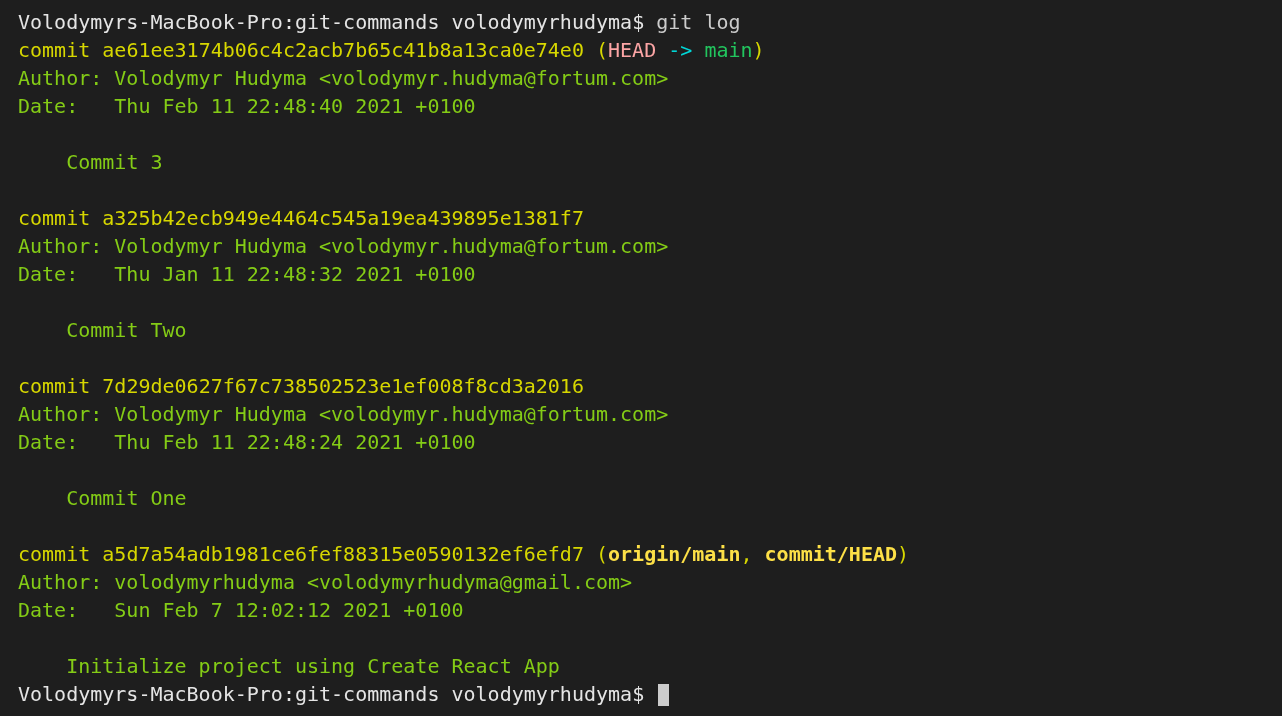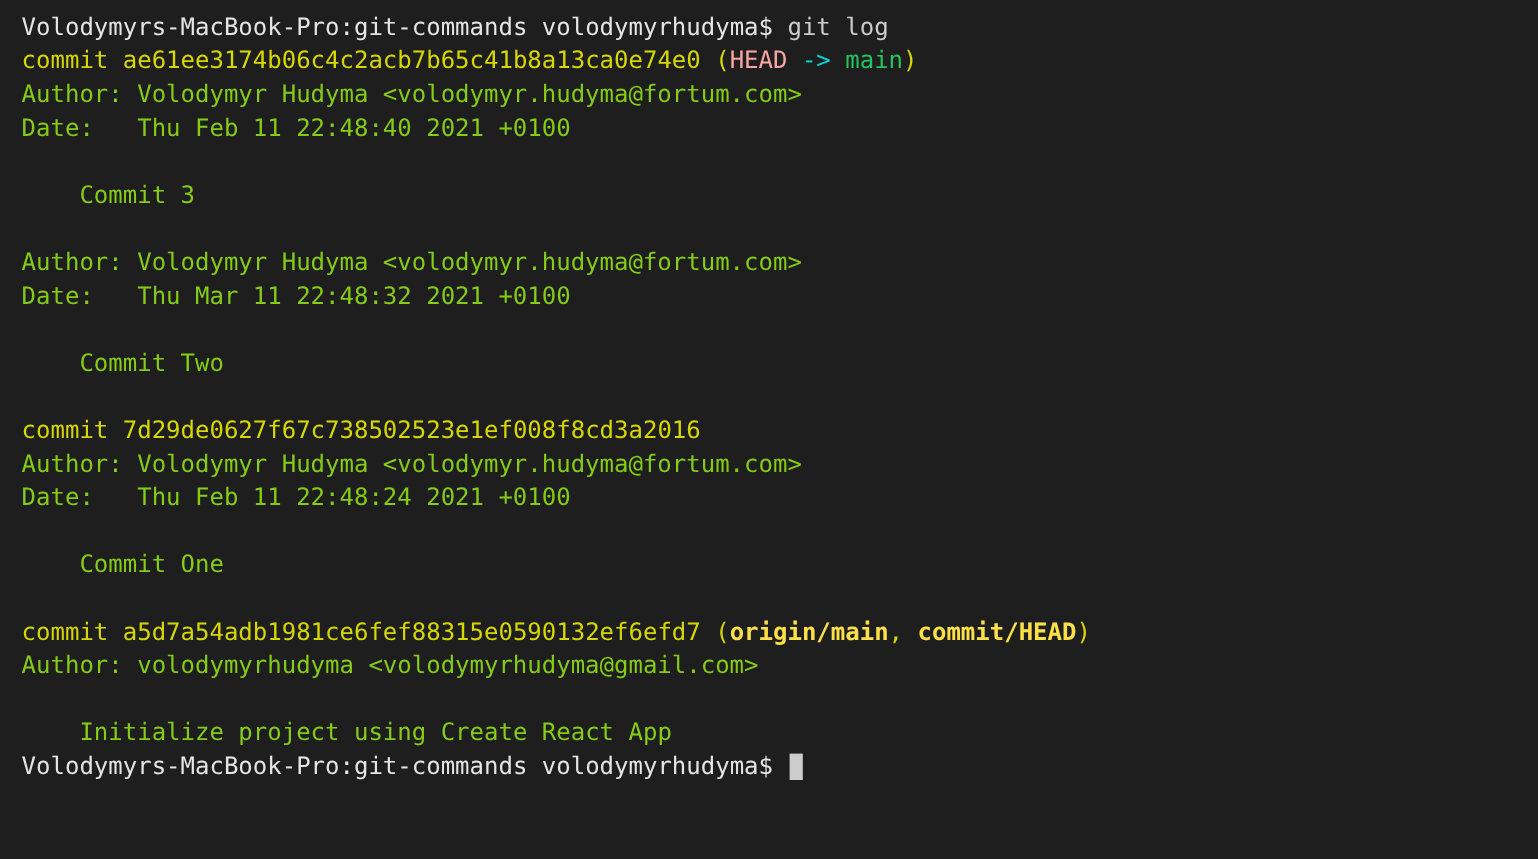--- a/index.html
+++ b/index.html
@@ -42,33 +42,35 @@
 
   <div class="prompt-line"><span class="prompt-host"><span>Volodymyrs-MacBook-Pro</span>:<span>git-commands</span> <span>volodymyrhudyma</span><span>$</span></span> <span class="command">git log</span></div>
 
   <div class="commit-line"><span>commit </span><span>ae61ee3174b06c4c2acb7b65c41b8a13ca0e74e0</span> <span class="paren">(</span><span class="head">HEAD</span> <span class="arrow">-&gt;</span> <span class="branch">main</span><span class="paren">)</span></div>
   <div class="info-line"><span>Author: </span><span>Volodymyr Hudyma &lt;volodymyr.hudyma@fortum.com&gt;</span></div>
   <div class="info-line"><span>Date:   </span><span>Thu Feb 11 22:48:40 2021 +0100</span></div>
   <div class="blank-line"></div>
   <div class="info-line">    <span>Commit 3</span></div>
   <div class="blank-line"></div>
 
+  <div class="commit-line"><span>commit </span><span>a325b42ecb949e4464c545a19ea439895e1381f7</span></div>
   <div class="info-line"><span>Author: </span><span>Volodymyr Hudyma &lt;volodymyr.hudyma@fortum.com&gt;</span></div>
-  <div class="info-line"><span>Date:   </span><span>Thu Mar 11 22:48:32 2021 +0100</span></div>
+  <div class="info-line"><span>Date:   </span><span>Thu Jan 11 22:48:32 2021 +0100</span></div>
   <div class="blank-line"></div>
   <div class="info-line">    <span>Commit Two</span></div>
   <div class="blank-line"></div>
 
   <div class="commit-line"><span>commit </span><span>7d29de0627f67c738502523e1ef008f8cd3a2016</span></div>
   <div class="info-line"><span>Author: </span><span>Volodymyr Hudyma &lt;volodymyr.hudyma@fortum.com&gt;</span></div>
   <div class="info-line"><span>Date:   </span><span>Thu Feb 11 22:48:24 2021 +0100</span></div>
   <div class="blank-line"></div>
   <div class="info-line">    <span>Commit One</span></div>
   <div class="blank-line"></div>
 
   <div class="commit-line"><span>commit </span><span>a5d7a54adb1981ce6fef88315e0590132ef6efd7</span> <span class="paren">(</span><span class="ref-remote">origin/main</span><span class="paren">, </span><span class="ref-remote">commit/HEAD</span><span class="paren">)</span></div>
   <div class="info-line"><span>Author: </span><span>volodymyrhudyma &lt;volodymyrhudyma@gmail.com&gt;</span></div>
+  <div class="info-line"><span>Date:   </span><span>Sun Feb 7 12:02:12 2021 +0100</span></div>
   <div class="blank-line"></div>
   <div class="info-line">    <span>Initialize project using Create React App</span></div>
 
   <div class="prompt-line"><span class="prompt-host"><span>Volodymyrs-MacBook-Pro</span>:<span>git-commands</span> <span>volodymyrhudyma</span><span>$</span></span> <span class="cursor"></span></div>
 
 </div>
 
 </body></html>

